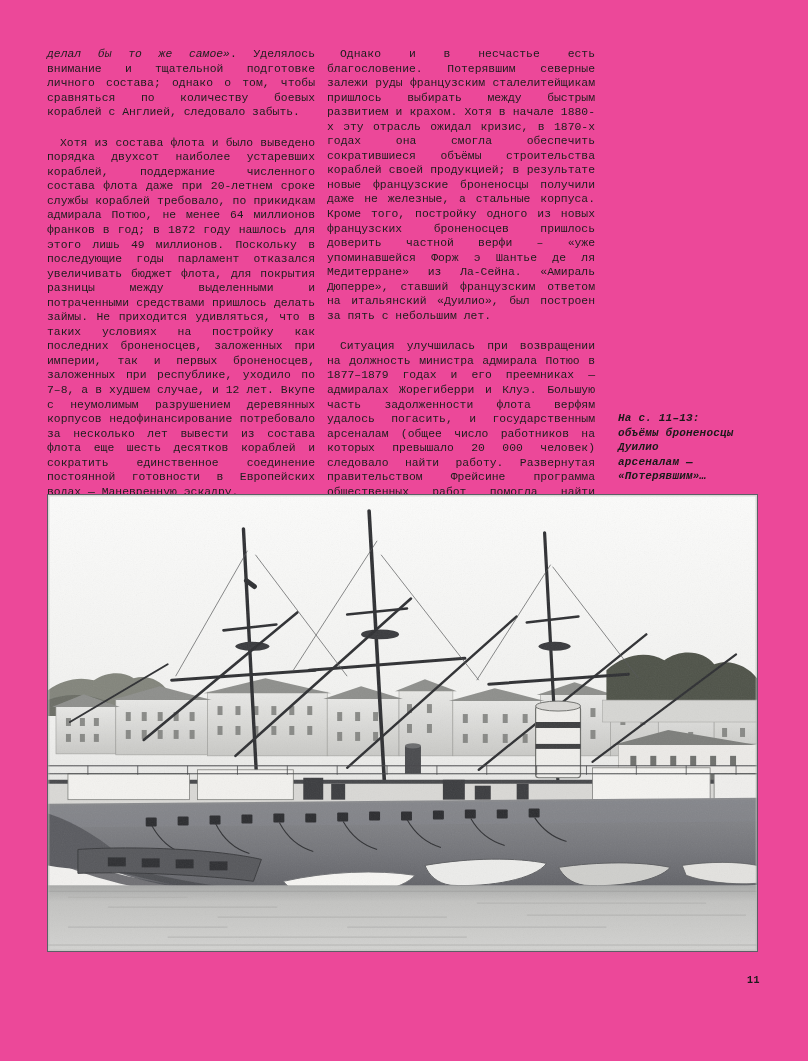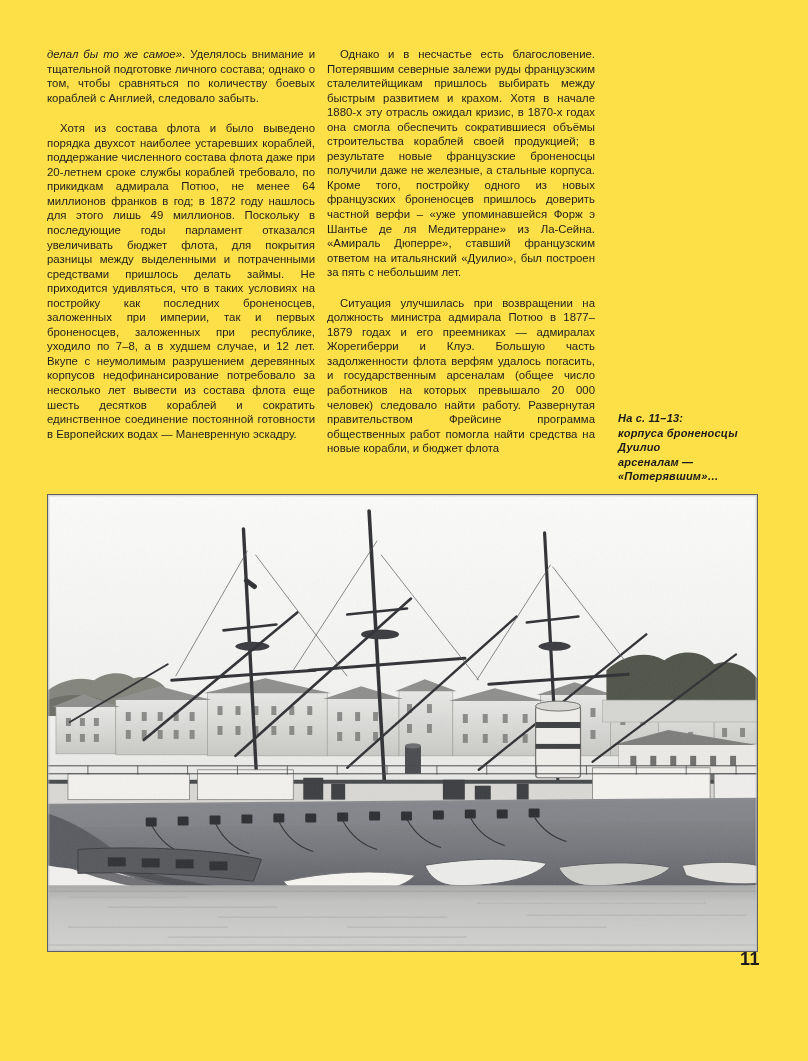--- a/index.html
+++ b/index.html
@@ -12,21 +12,22 @@
     height: 1061px;
     position: relative;
     overflow: hidden;
     font-family: "Liberation Sans", sans-serif;
     color: #1b1b1b;
   }
 
   .page {
     position: absolute;
     inset: 0;
-    background: #fde047;
+    background: #ec4899;
+    font-family: Liberation Mono, monospace;
   }
 
   
   .columns {
     position: absolute;
     left: 47px;
     top: 47px;
     width: 714px;
     height: 440px;
   }
@@ -88,22 +89,22 @@
     inset: 0;
     overflow: hidden;
     background: #f2f1ef;
   }
   .photo svg { display: block; width: 100%; height: 100%; }
 
   
   .folio {
     position: absolute;
     right: 48px;
-    top: 949px;
-    font-size: 18px;
+    top: 975px;
+    font-size: 10px;
     font-weight: bold;
     color: #1b1b1b;
     letter-spacing: 0.5px;
   }
 </style>
 </head>
 <body>
 
 <div class="page">
 
@@ -116,21 +117,21 @@
 
     <div class="col col-right">
       <p>Однако и в несчастье есть благословение. Потерявшим северные залежи руды французским сталелитейщикам пришлось выбирать между быстрым развитием и крахом. Хотя в начале 1880-х эту отрасль ожидал кризис, в 1870-х годах она смогла обеспечить сократившиеся объёмы строительства кораблей своей продукцией; в результате новые французские броненосцы получили даже не железные, а стальные корпуса. Кроме того, постройку одного из новых французских броненосцев пришлось доверить частной верфи – «уже упоминавшейся Форж э Шантье де ля Медитерране» из Ла-Сейна. «Амираль Дюперре», ставший французским ответом на итальянский «Дуилио», был построен за пять с небольшим лет.</p>
       <p>Ситуация улучшилась при возвращении на должность министра адмирала Потюо в 1877–1879 годах и его преемниках — адмиралах Жорегиберри и Клуэ. Большую часть задолженности флота верфям удалось погасить, и государственным арсеналам (общее число работников на которых превышало 20 000 человек) следовало найти работу. Развернутая правительством Фрейсине программа общественных работ помогла найти средства на новые корабли, и бюджет флота</p>
     </div>
 
   </div>
 
   <div class="caption">
     <div>На с. 11–13:</div>
-    <div>корпуса броненосцы</div>
+    <div>объёмы броненосцы</div>
     <div>Дуилио</div>
     <div>арсеналам —</div>
     <div>«Потерявшим»…</div>
   </div>
 
   <div class="photo-frame">
     <div class="photo">
       <svg viewBox="0 0 711 458" preserveAspectRatio="none">
         <defs>
           <linearGradient id="sky" x1="0" y1="0" x2="0" y2="1">

